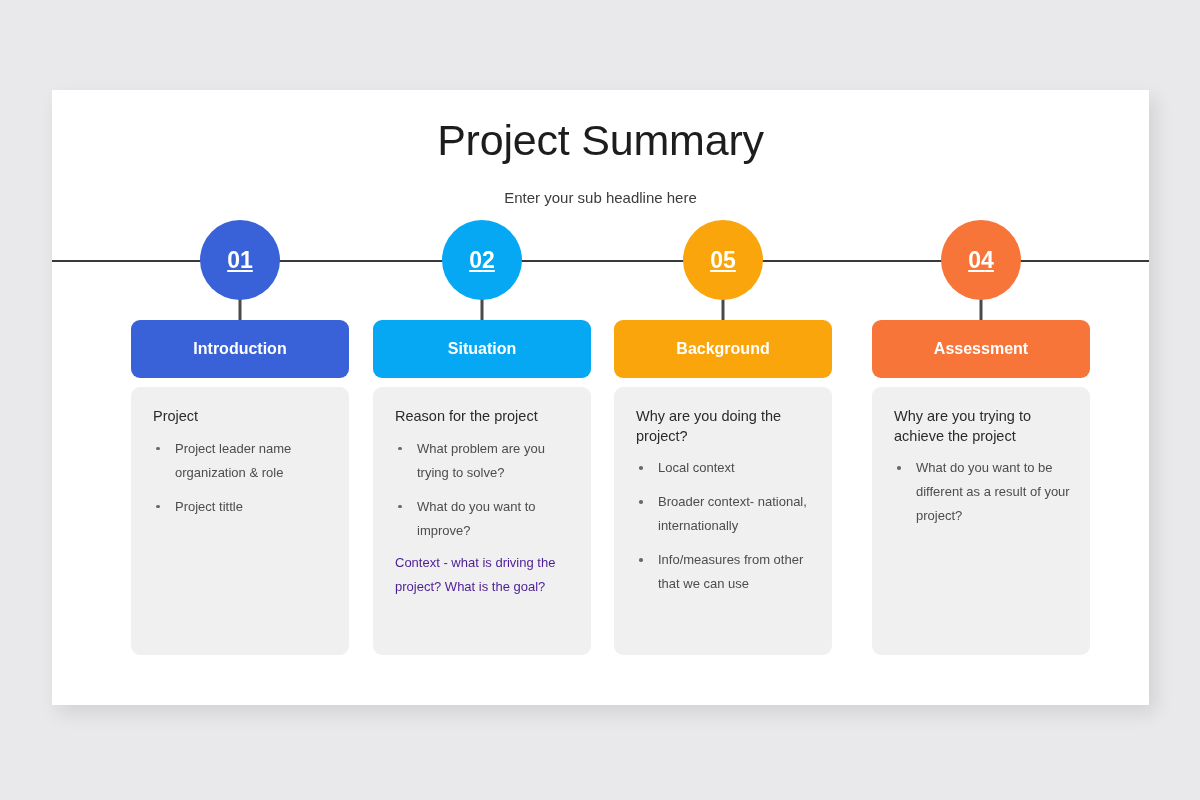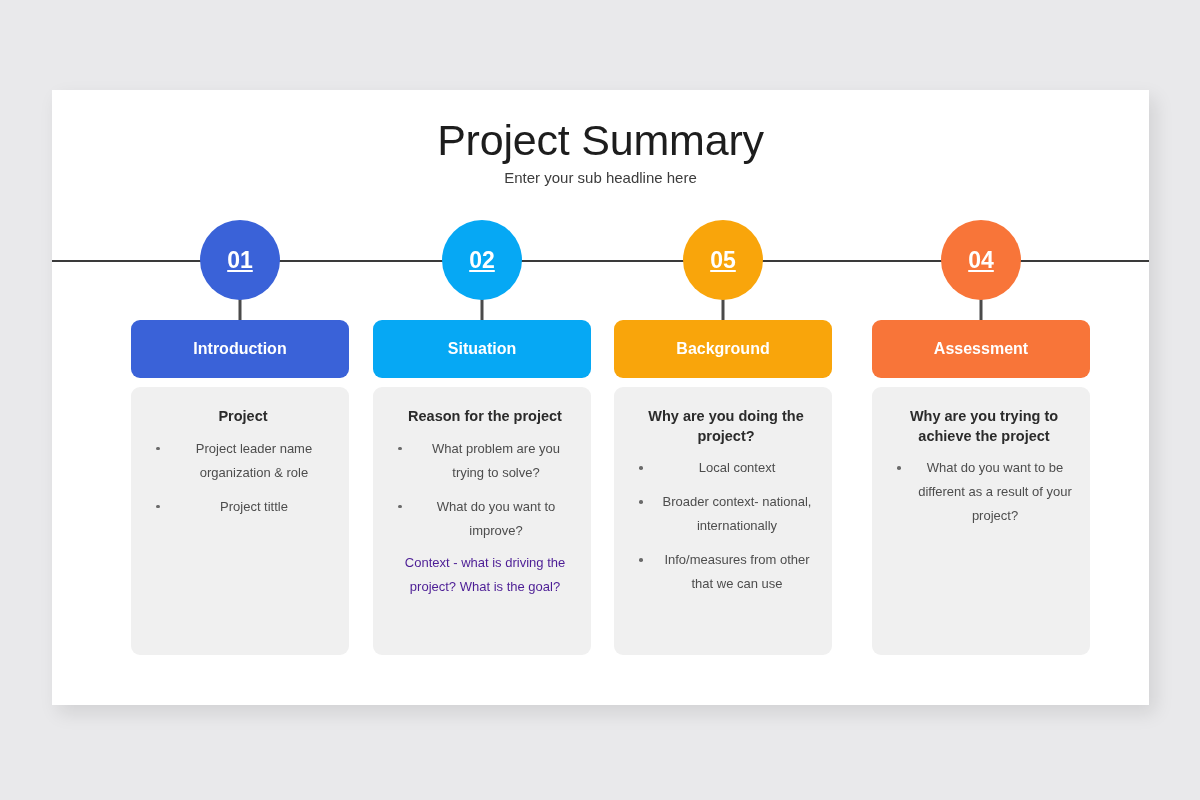--- a/index.html
+++ b/index.html
@@ -1,15 +1,15 @@
 <!DOCTYPE html>
 <html><head>
 <meta charset="utf-8">
 <style>
-  * { box-sizing: border-box; margin: 0; padding: 0; text-align: center; }
+  * { box-sizing: border-box; margin: 0; padding: 0; }
 
   html, body {
     width: 1200px;
     height: 800px;
     overflow: hidden;
   }
 
   body {
     background: #e9e9eb;
     font-family: "Liberation Sans", sans-serif;
@@ -40,21 +40,21 @@
   #page-title {
     margin-top: 26px;
     font-size: 43px;
     font-weight: 400;
     color: #1d1d1d;
     letter-spacing: -0.2px;
     line-height: 1.15;
   }
 
   #page-subtitle {
-    margin-top: 4px;
+    margin-top: 24px;
     font-size: 15px;
     font-weight: 400;
     color: #3c3c3c;
   }
 
   
   #timeline-line {
     position: absolute;
     left: 0;
     top: 170px;
@@ -139,21 +139,21 @@
     left: 0;
     width: 218px;
     height: 268px;
     background: #f0f0f0;
     border-radius: 9px;
     padding: 20px 16px 14px 22px;
   }
 
   .card-heading {
     font-size: 14.5px;
-    font-weight: bold;
+    font-weight: normal;
     color: #2b2b2b;
     line-height: 1.35;
     margin-bottom: 9px;
   }
 
   .bullet-list {
     list-style: none;
   }
 
   .bullet-item {

